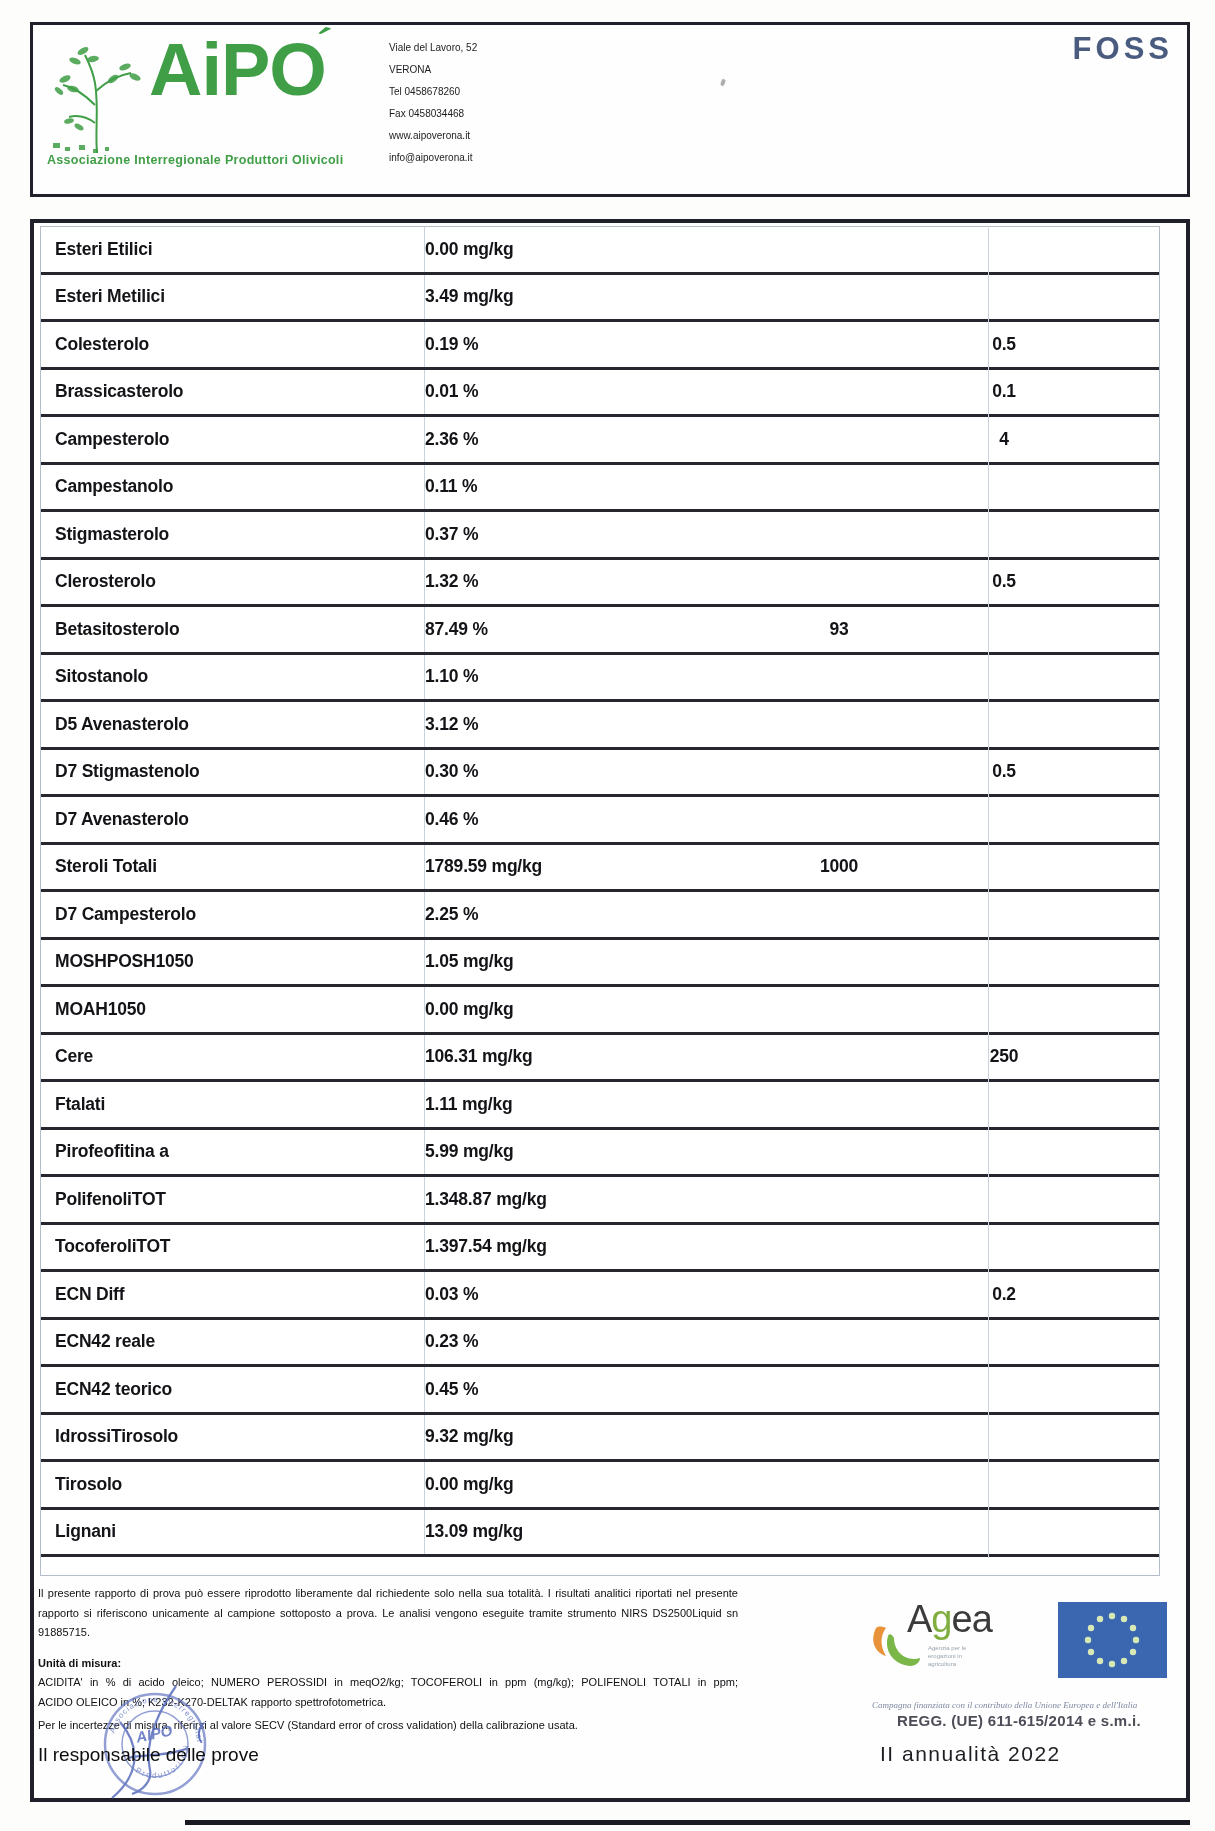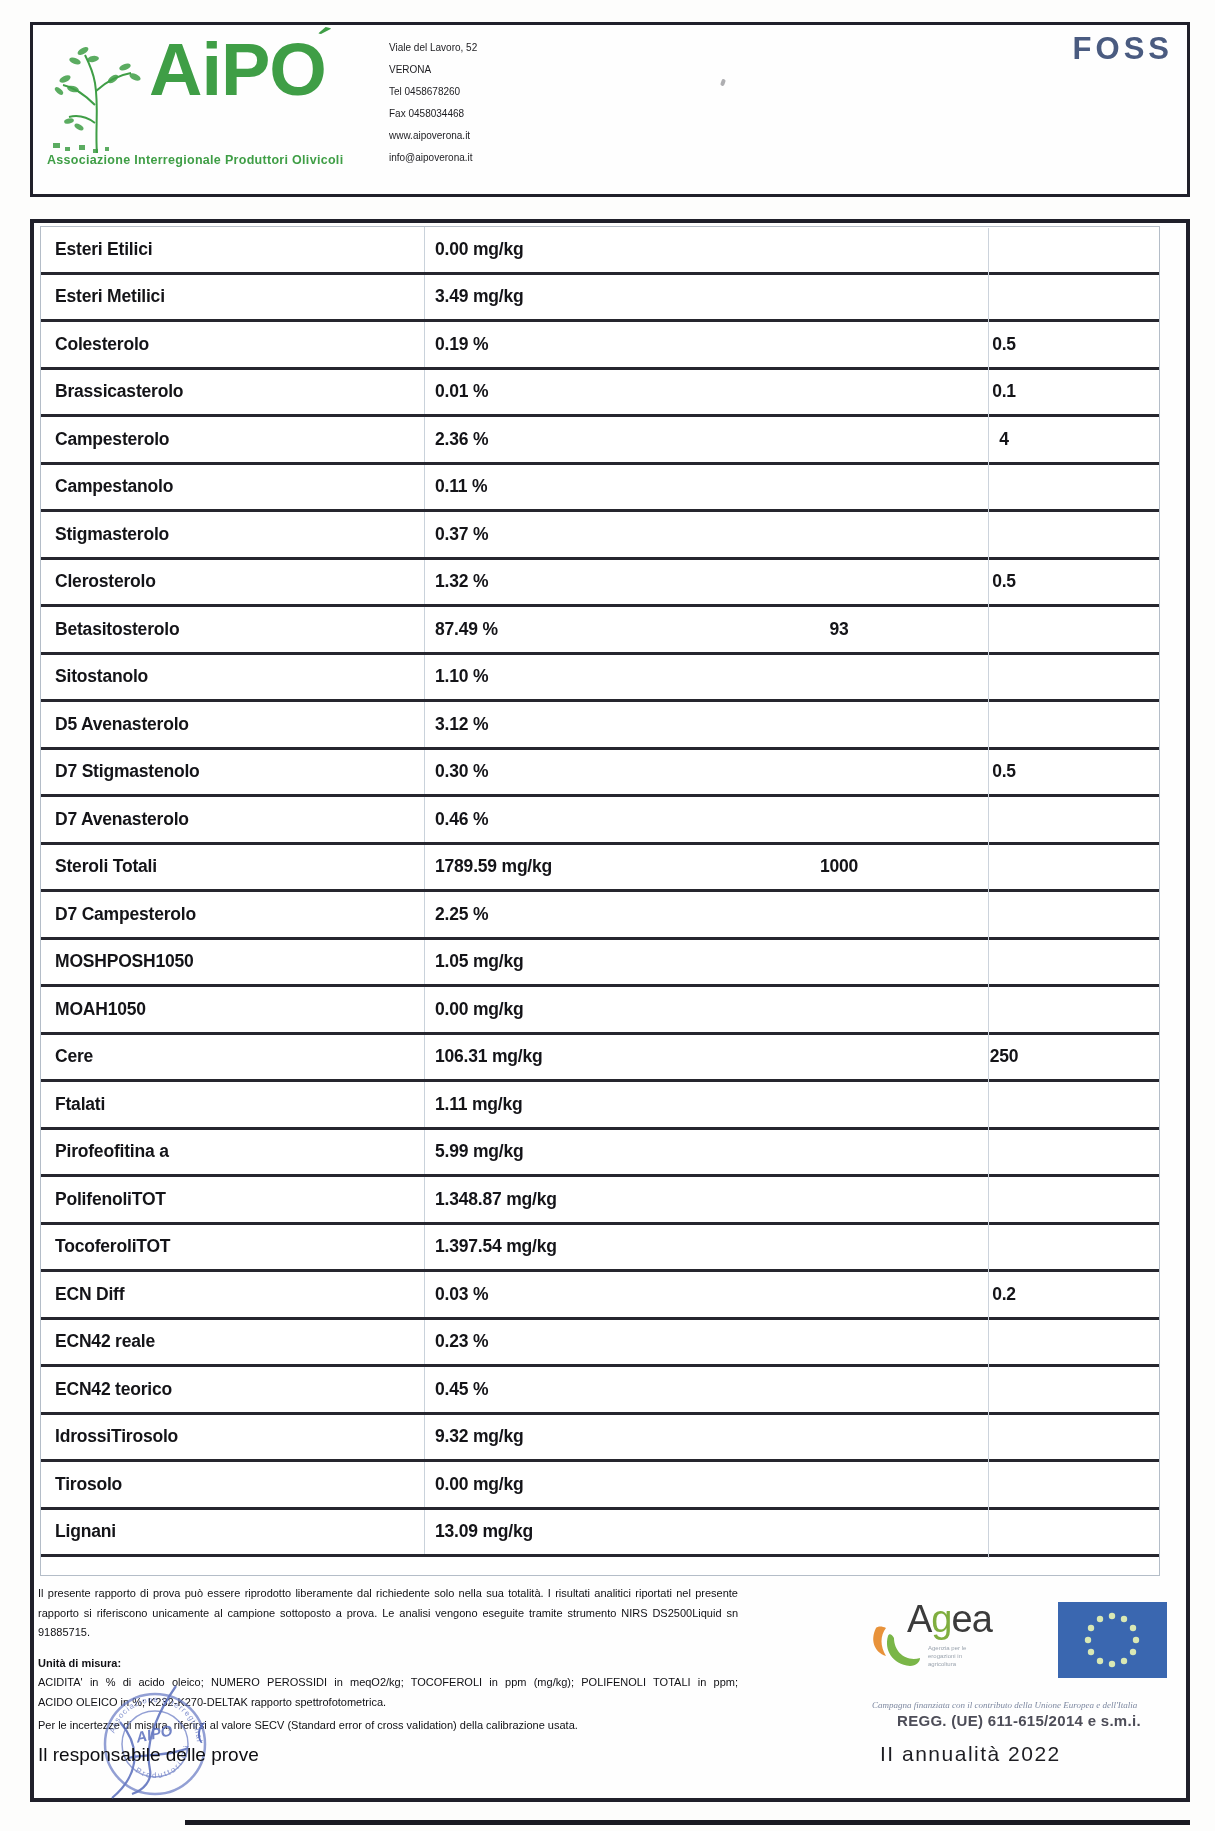--- a/index.html
+++ b/index.html
@@ -25,21 +25,21 @@
                border:4px solid #20202a;background:#fefefe;}
 
   
   #inner-table{position:absolute;left:40px;top:226px;width:1118px;height:1348px;
                border:1px solid #b4bdc8;background:#fff;}
   #rows{position:absolute;left:0;top:0;width:100%;}
   .trow{display:grid;grid-template-columns:383px 335px 160px 170px 1fr;
         align-items:center;height:44.5px;border-bottom:3px solid #26262e;}
   .cell{font-size:17.5px;font-weight:700;letter-spacing:-0.2px;color:#141418;white-space:nowrap;}
   .c-name{padding-left:14px;}
-  .c-value{padding-left:10px;border-left:1px solid #c9d2db;height:100%;display:flex;align-items:center;}
+  .c-value{border-left:1px solid #c9d2db;height:100%;display:flex;align-items:center;}
   .c-mid{text-align:center;}
   .c-right{text-align:center;}
   #faint-vline{position:absolute;left:988px;top:228px;width:1px;height:1330px;background:#ccd3dc;}
 
   
   .small-txt{font-size:11px;line-height:19.5px;color:#101014;}
   #disclaimer{position:absolute;left:38px;top:1584px;width:700px;}
   .ln-just{text-align:justify;text-align-last:justify;}
   #units-title{position:absolute;left:38px;top:1654px;font-weight:700;}
   #units{position:absolute;left:38px;top:1673px;width:700px;}

